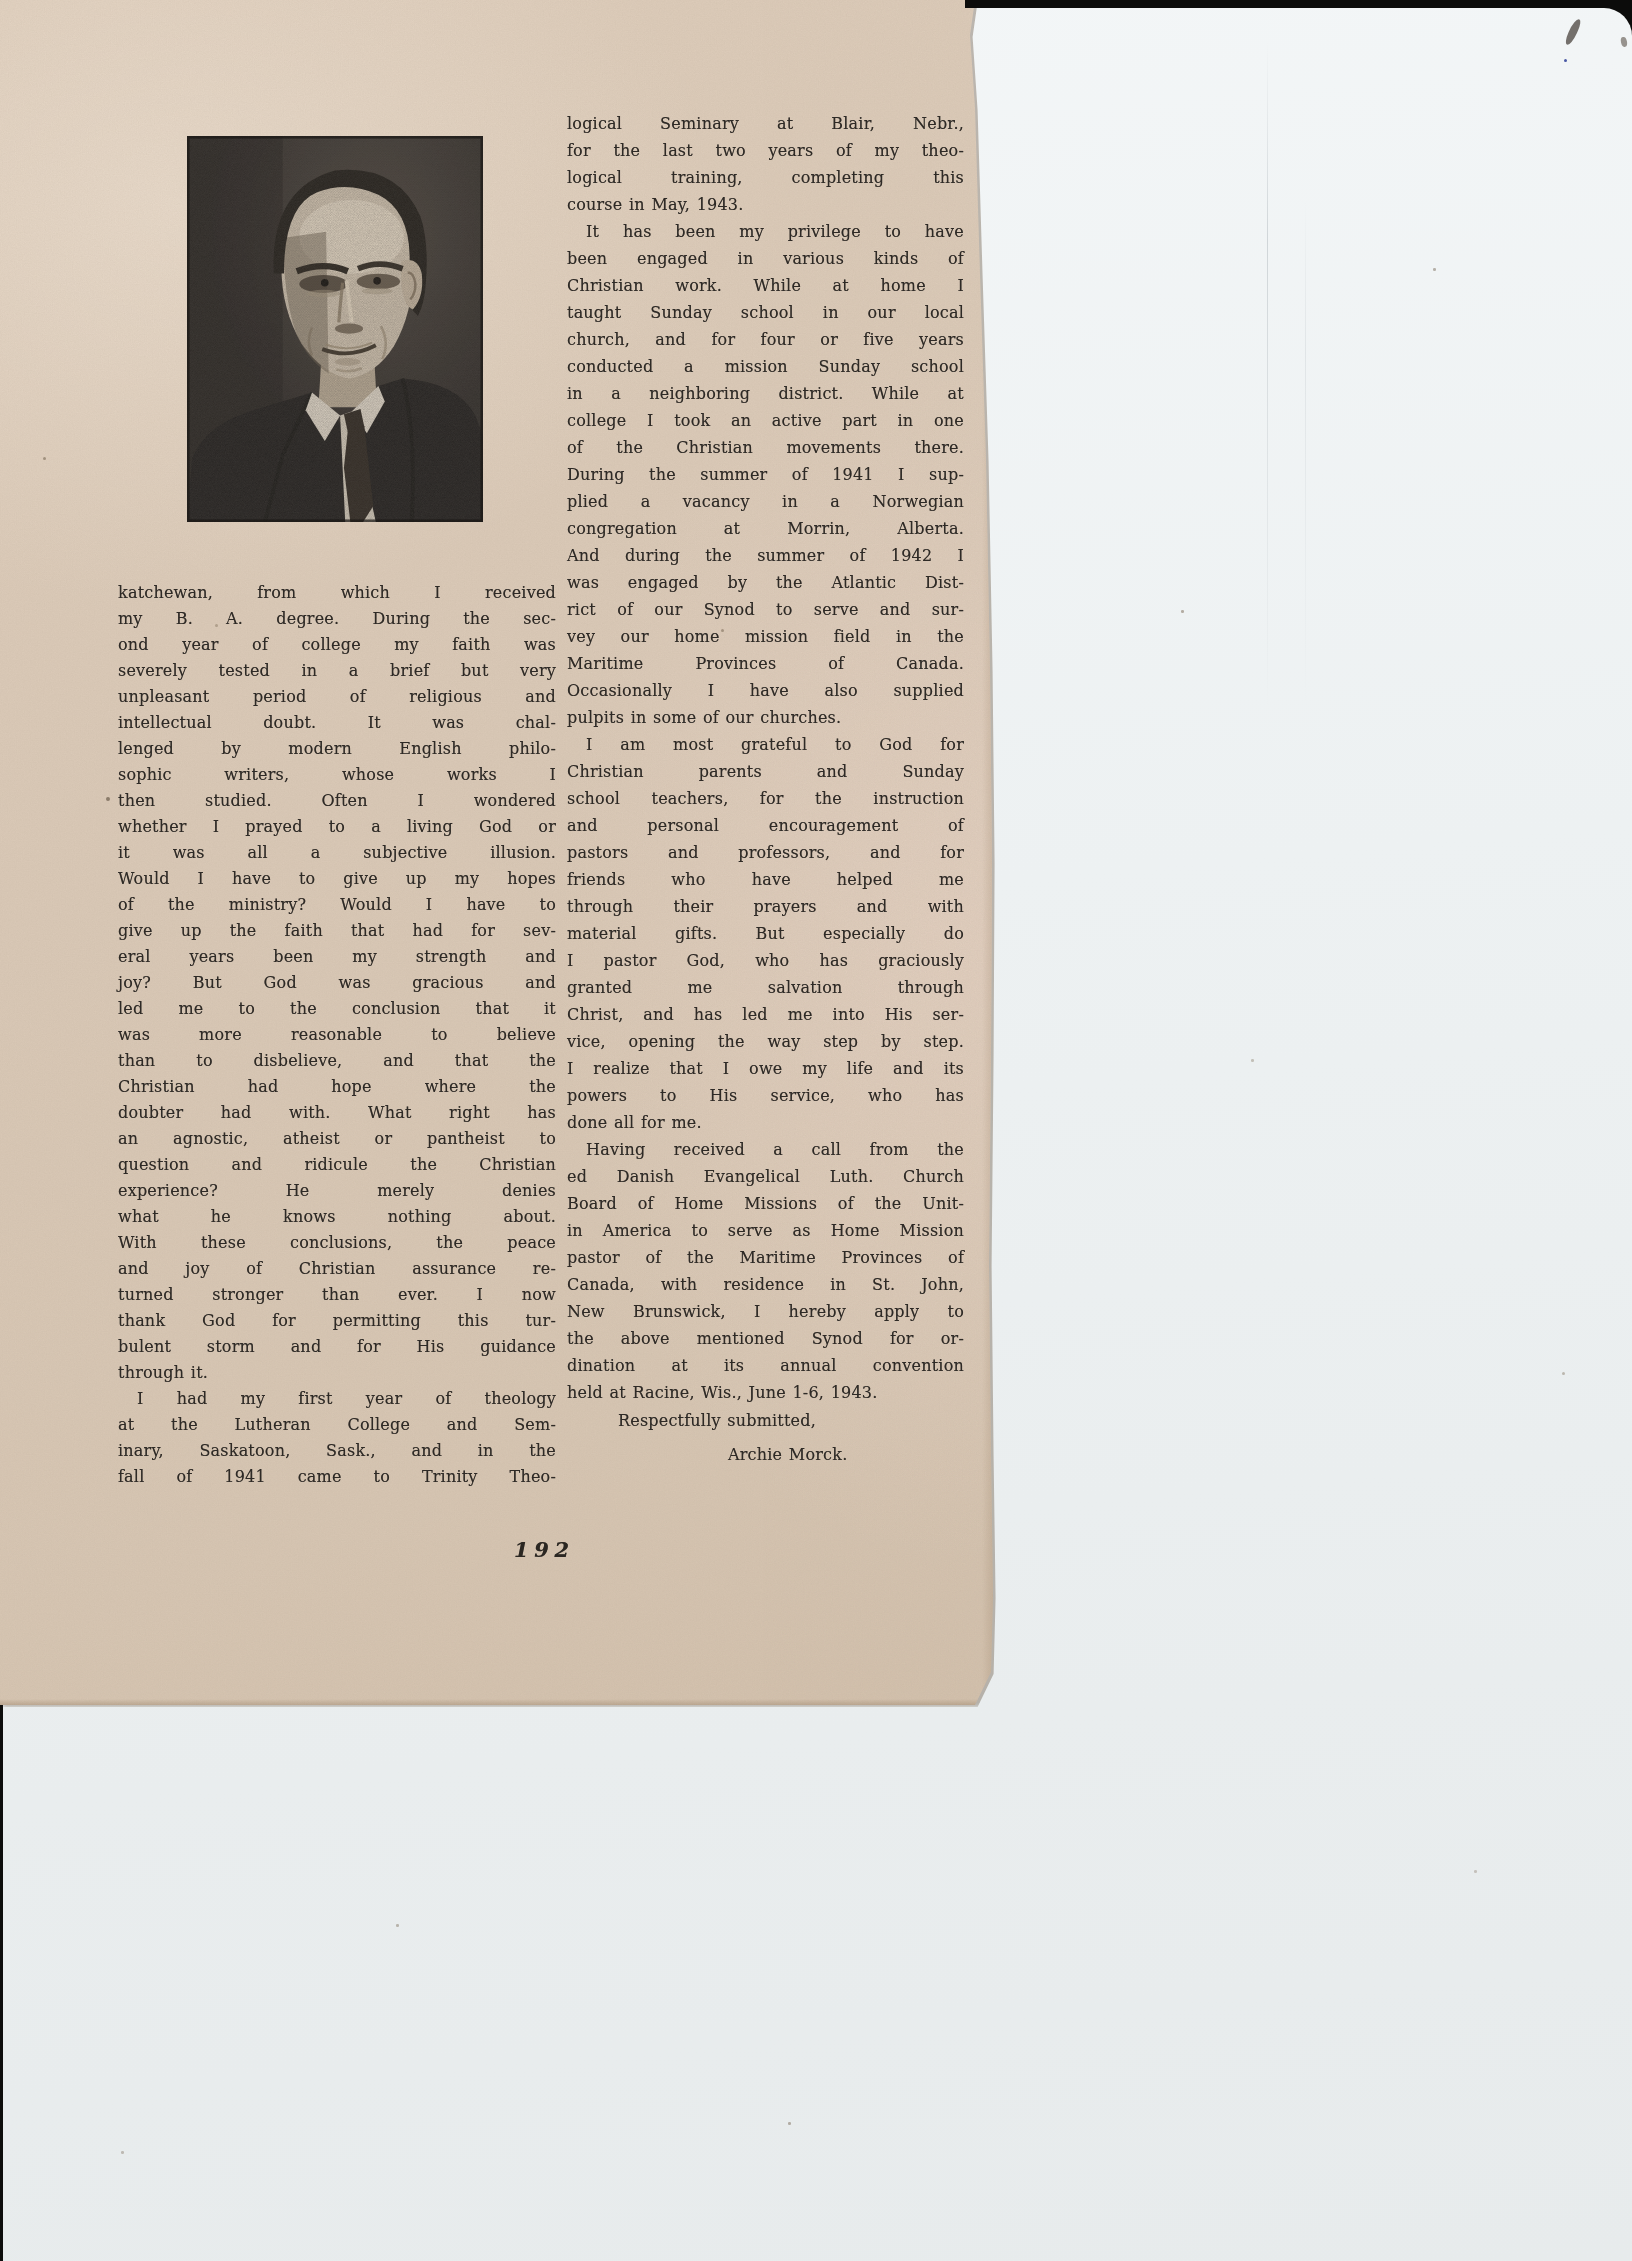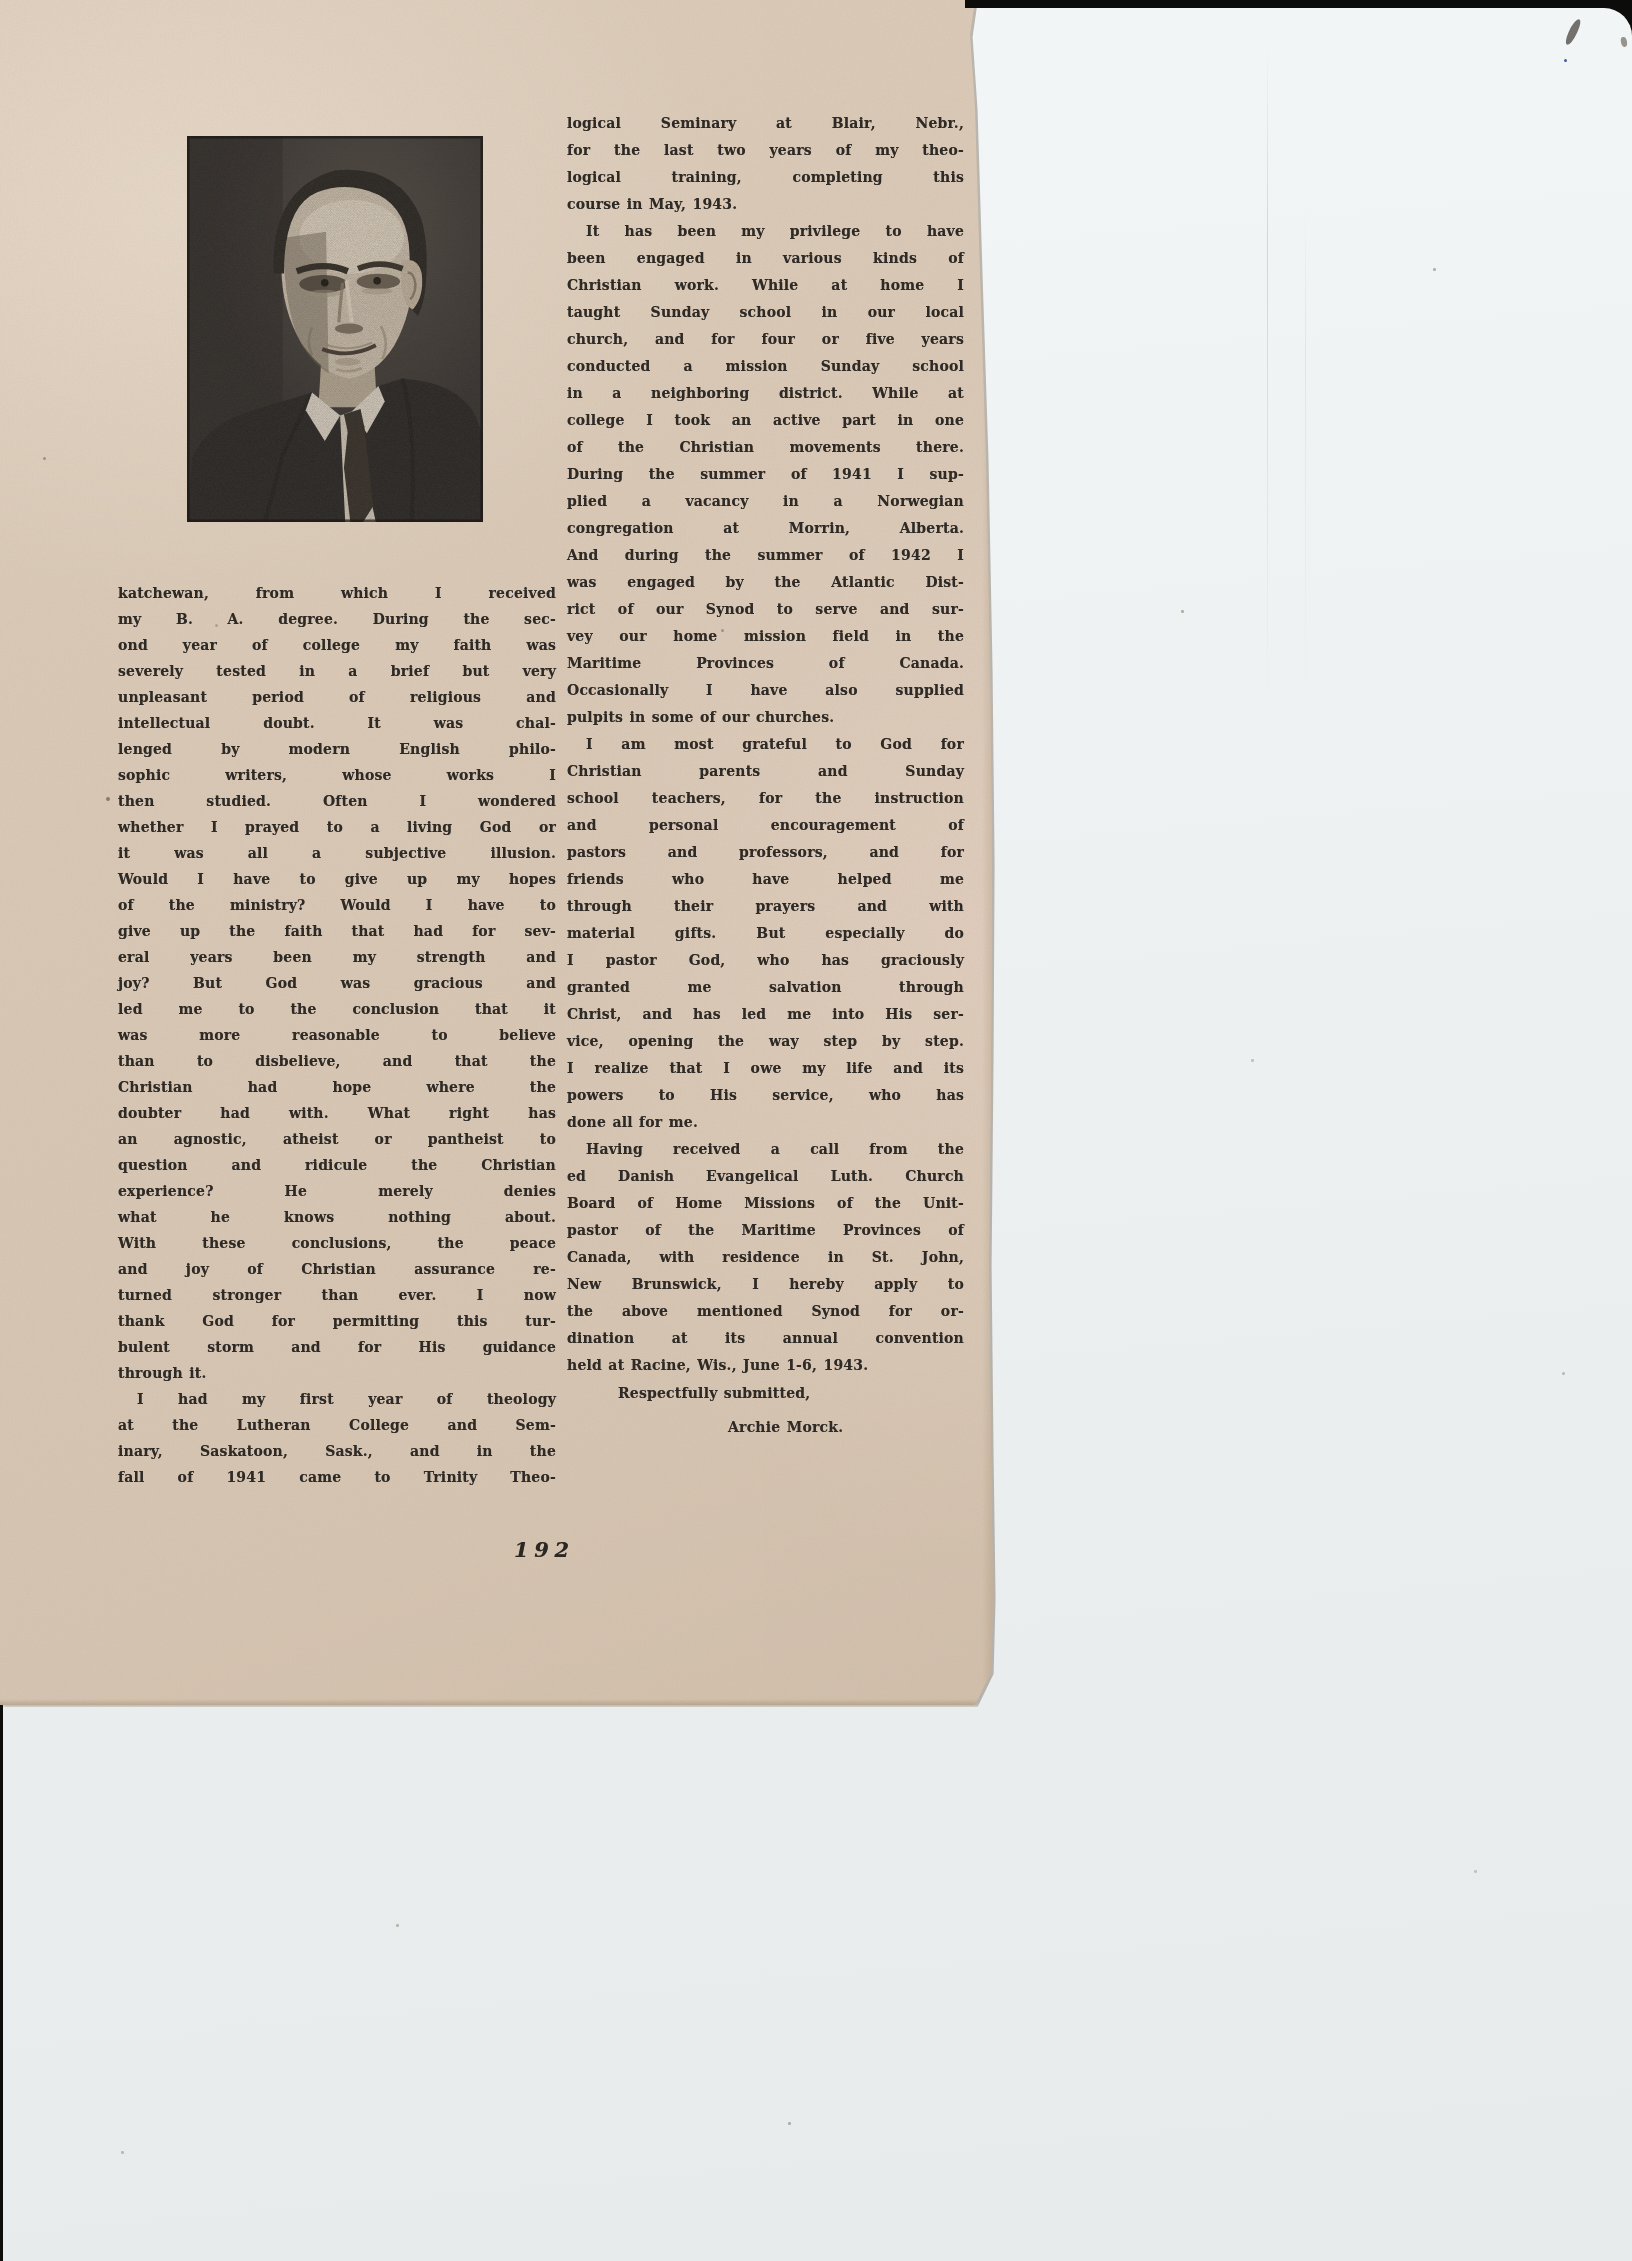--- a/index.html
+++ b/index.html
@@ -27,22 +27,22 @@
     background:linear-gradient(to top,rgba(150,126,100,.4),rgba(150,126,100,0));}
   
   .lid-strip{position:absolute;left:965px;top:0;width:668px;height:8.3px;background:#0c0c0b;}
   .lid-corner{position:absolute;right:0;top:0;width:45px;height:57px;background:#0c0c0b;z-index:0;}
   .scan-bed{z-index:1;}
   .paper-shadow{z-index:2;} .paper{z-index:3;} .lid-strip{z-index:4;}
   
   .photo{position:absolute;left:187px;top:136px;width:296px;height:386px;z-index:5;}
   .photo svg{display:block;width:100%;height:100%;}
   
-  .col{position:absolute;color:#2e2a26;font-size:14px;letter-spacing:0.2px;word-spacing:1.3px;
-    text-shadow:0 0 0.6px rgba(46,42,38,.45);z-index:5;font-weight:bold;}
+  .col{position:absolute;color:#2e2a26;font-size:16px;letter-spacing:0.2px;word-spacing:1.3px;
+    text-shadow:0 0 0.6px rgba(46,42,38,.45);z-index:5;}
   .col-left{left:118px;top:580px;width:438px;line-height:26px;}
   .col-right{left:567px;top:110px;width:397px;line-height:27px;}
   .line{text-align:justify;text-align-last:justify;white-space:normal;}
   .line.end{text-align-last:left;}
   .line.indent{text-indent:19px;}
   .line.closing{text-align:right;text-align-last:left;padding-left:51px;margin-top:1.3px;}
   .line.signature{text-align:center;text-align-last:left;padding-left:161px;margin-top:6.4px;}
   .page-number{position:absolute;left:514px;top:1537px;width:77px;z-index:5;
     color:#2b2722;font-size:21px;font-weight:700;letter-spacing:5.7px;
     text-shadow:0 0 0.6px rgba(43,39,34,.5);font-style:italic;}
@@ -219,20 +219,21 @@
       <div class="line">I pastor God, who has graciously</div>
       <div class="line">granted me salvation through</div>
       <div class="line">Christ, and has led me into His ser-</div>
       <div class="line">vice, opening the way step by step.</div>
       <div class="line">I realize that I owe my life and its</div>
       <div class="line">powers to His service, who has</div>
       <div class="line end">done all for me.</div>
       <div class="line indent">Having received a call from the</div>
       <div class="line">ed Danish Evangelical Luth. Church</div>
       <div class="line">Board of Home Missions of the Unit-</div>
+      <div class="line">in America to serve as Home Mission</div>
       <div class="line">pastor of the Maritime Provinces of</div>
       <div class="line">Canada, with residence in St. John,</div>
       <div class="line">New Brunswick, I hereby apply to</div>
       <div class="line">the above mentioned Synod for or-</div>
       <div class="line">dination at its annual convention</div>
       <div class="line end">held at Racine, Wis., June 1-6, 1943.</div>
       <div class="line closing">Respectfully submitted,</div>
       <div class="line signature">Archie Morck.</div>
     </div>
   <div class="page-number">192</div>

